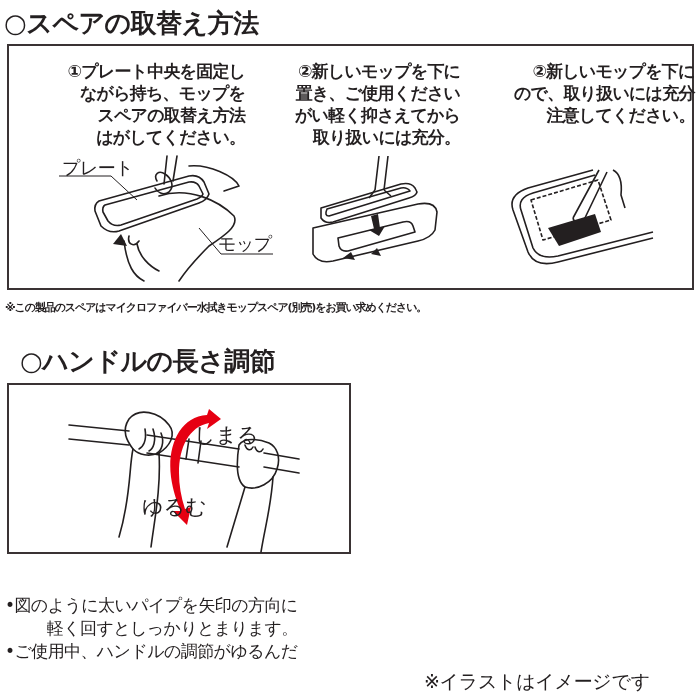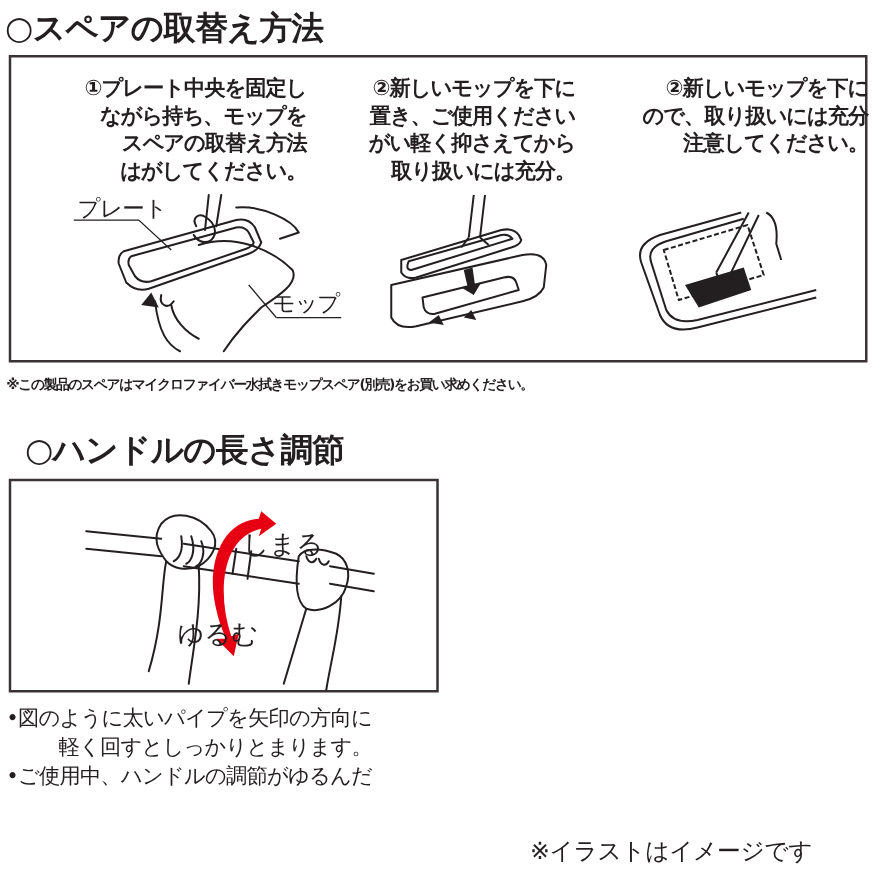--- a/index.html
+++ b/index.html
@@ -5,21 +5,21 @@
   html, body { margin:0; padding:0; background:#ffffff; }
   body { width:700px; height:700px; position:relative; overflow:hidden;
          font-family:"DejaVu Sans","Liberation Sans",sans-serif; color:#231f20; }
   .abs { position:absolute;text-align:right; }
   .h1 { font-weight:bold; font-size:26px; letter-spacing:-0.5px; line-height:30px; white-space:nowrap; }
   .box { position:absolute; border:2px solid #3a3334; box-sizing:border-box; }
   .step { font-weight:bold; font-size:17px; line-height:22px; letter-spacing:-0.8px;margin-left:28px; }
   .step .l { display:block; white-space:nowrap; }
   .step .l.ind { padding-left:20px; }
   .note { font-weight:bold; font-size:11px; letter-spacing:-1.1px; white-space:nowrap; line-height:20px; }
-  .bul { font-size:17px; line-height:23px; letter-spacing:-0.6px; }
+  .bul { font-size:17px; line-height:23px; letter-spacing:-0.6px;margin-top:30px; }
   .bul .l { display:block; white-space:nowrap; }
   .bul .l.ind { padding-left:22px; }
   .lbl { font-size:18px; white-space:nowrap; line-height:16px; letter-spacing:-0.5px;}
   .twist { font-size:21px; white-space:nowrap; line-height:24px; }
   .disc { font-size:19px; white-space:nowrap; line-height:22px; letter-spacing:-0.3px; }
   svg { position:absolute; overflow:visible; }
 </style>
 </head>
 <body>
 

